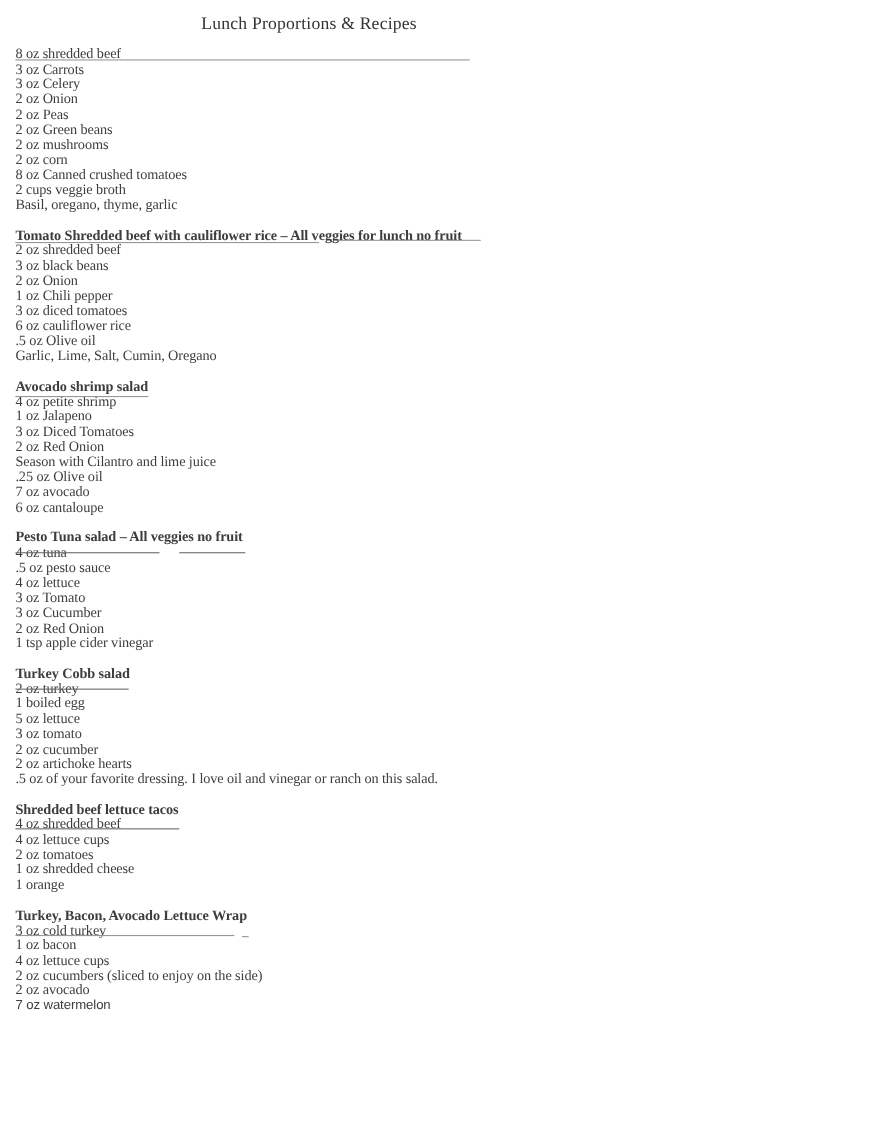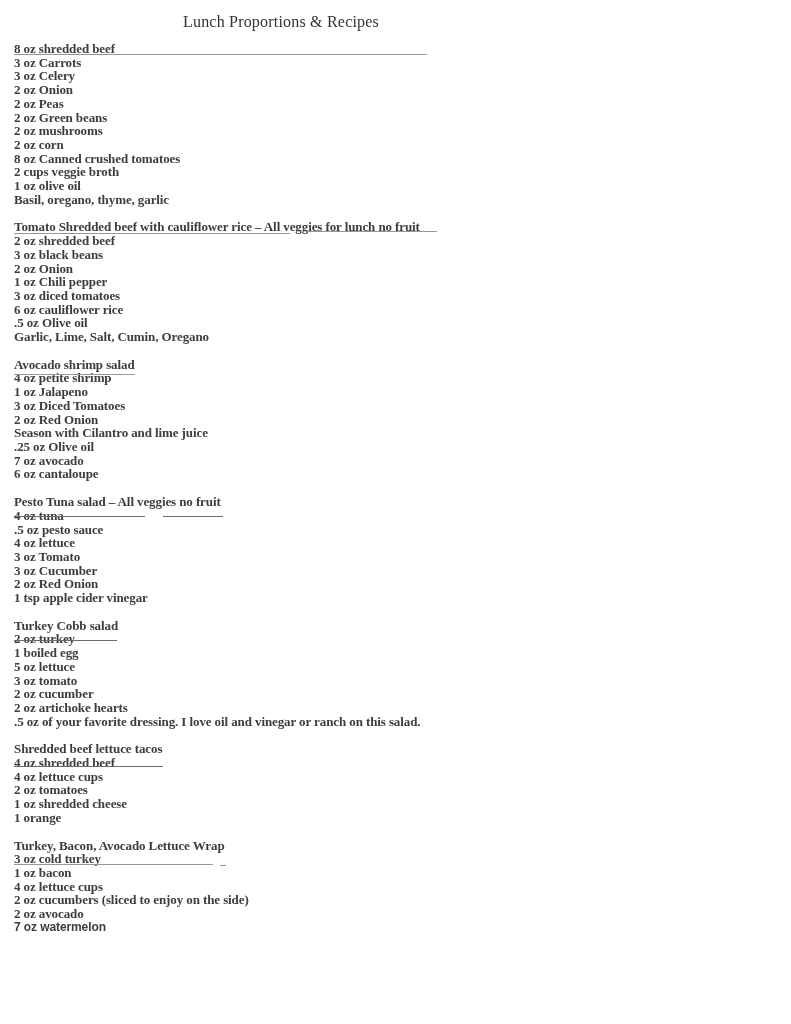--- a/index.html
+++ b/index.html
@@ -40,21 +40,20 @@
     font-size: 13px;
     line-height: 13.7px;
     letter-spacing: -0.1px;
     white-space: nowrap;
   }
   .item {
     font-size: 13px;
     line-height: 13.7px;
     letter-spacing: -0.1px;
     white-space: nowrap;
-    font-weight: bold;
   }
   .item.sans {
     font-family: "Liberation Sans", sans-serif;
     font-size: 12px;
   }
   .dline {
     position: absolute;
     height: 1px;
     background: #979797;
     pointer-events: none;
@@ -75,21 +74,20 @@
     <div class="item">8 oz shredded beef</div>
     <div class="item">3 oz Carrots</div>
     <div class="item">3 oz Celery</div>
     <div class="item">2 oz Onion</div>
     <div class="item">2 oz Peas</div>
     <div class="item">2 oz Green beans</div>
     <div class="item">2 oz mushrooms</div>
     <div class="item">2 oz corn</div>
     <div class="item">8 oz Canned crushed tomatoes</div>
     <div class="item">2 cups veggie broth</div>
-    <div class="item">1 oz olive oil</div>
     <div class="item">Basil, oregano, thyme, garlic</div>
   </section>
 
   <section class="recipe">
     <div class="r-title">Tomato Shredded beef with cauliflower rice – All veggies for lunch no fruit</div>
     <div class="dline" style="top:13px;left:0;width:276px"></div>
     <div class="dline" style="top:11px;left:293px;width:130px"></div>
     <div class="item">2 oz shredded beef</div>
     <div class="item">3 oz black beans</div>
     <div class="item">2 oz Onion</div>

